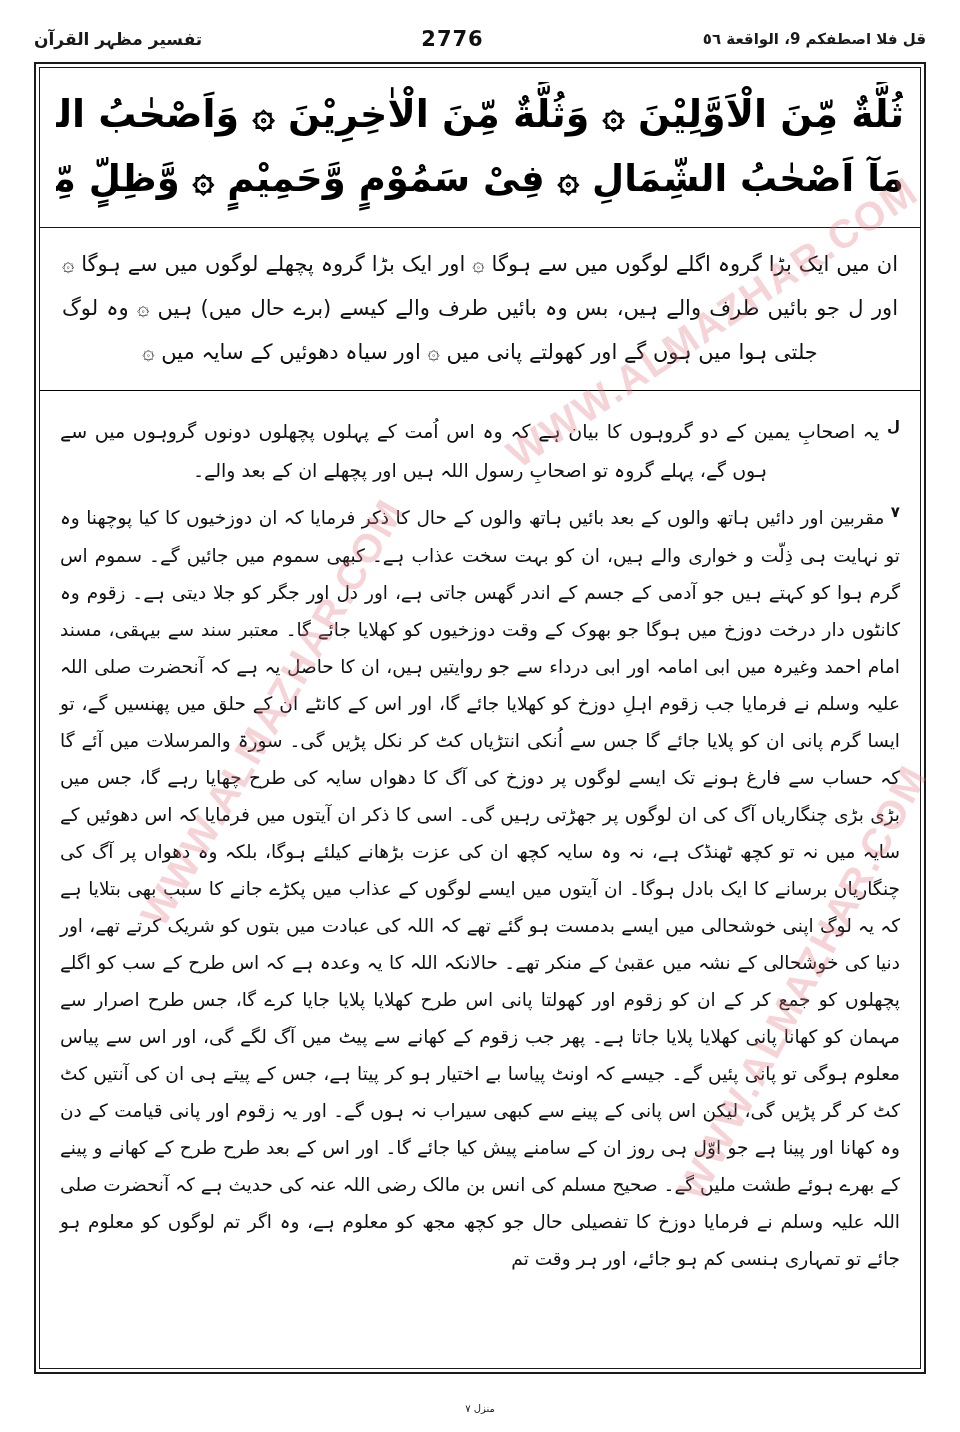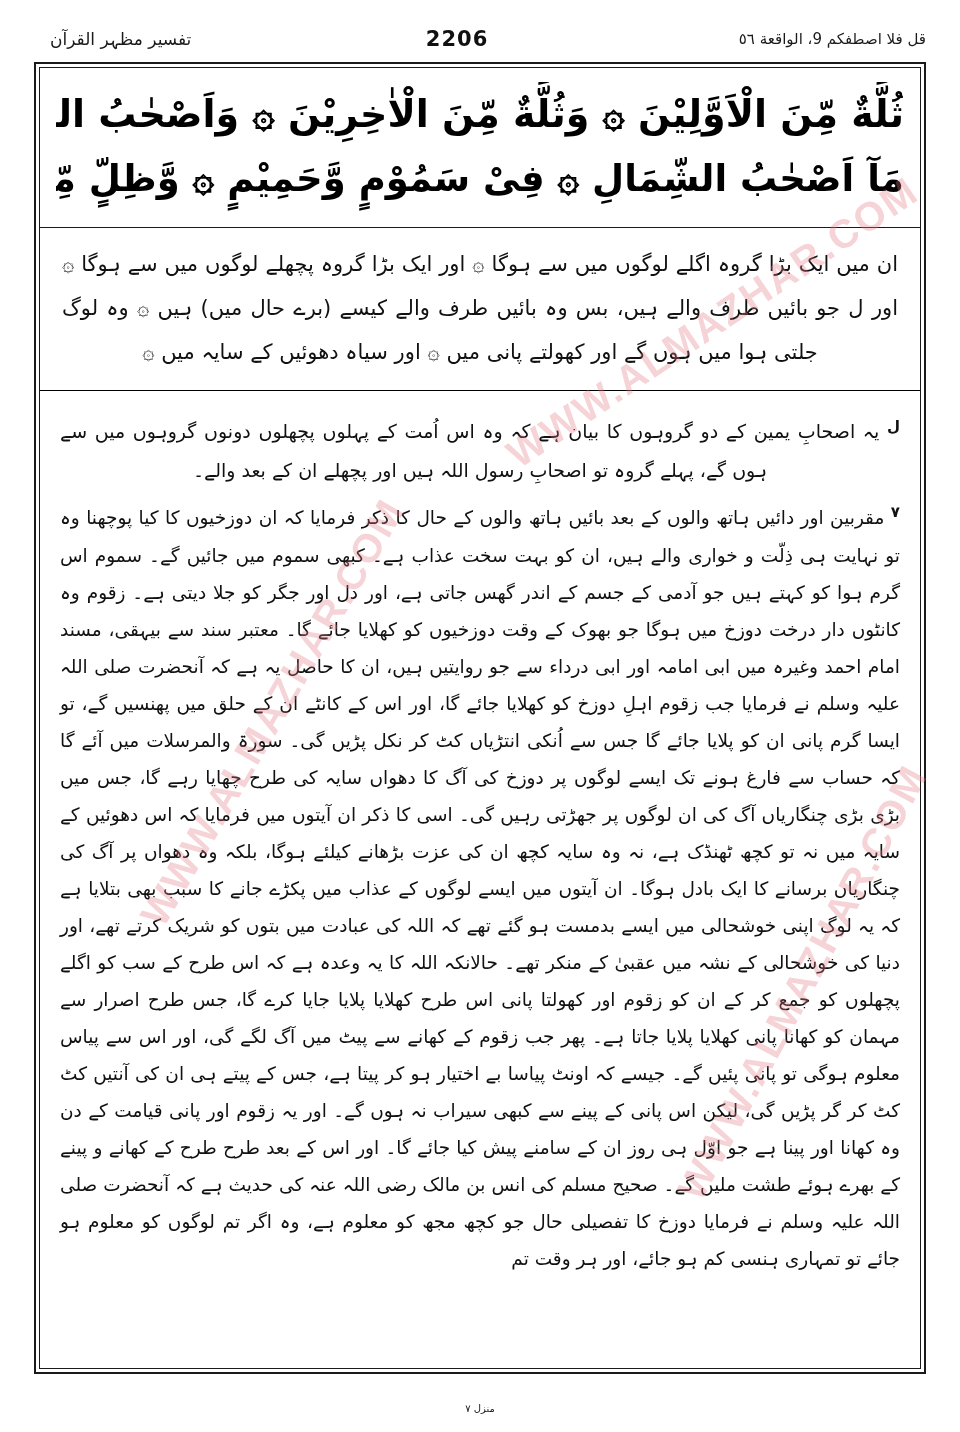--- a/index.html
+++ b/index.html
@@ -68,24 +68,23 @@
     left: 34px;
     right: 34px;
     height: 34px;
     display: flex;
     align-items: center;
     justify-content: space-between;
     direction: rtl;
   }
   .header-side {
     font-size: 15px;
-    font-weight: normal;
+    font-weight: bold;
     color: #1a1a1a;
     white-space: nowrap;
-    margin-left: 16px;
   }
   .header-left {
     font-size: 17px;
   }
   .header-center {
     font-size: 21px;
     font-weight: bold;
     letter-spacing: 1px;
   }
 
@@ -189,21 +188,21 @@
 <div class="watermark-layer">
   <div class="wm wm1">WWW.ALMAZHAR.COM</div>
   <div class="wm wm2">WWW.ALMAZHAR.COM</div>
   <div class="wm wm3">WWW.ALMAZHAR.COM</div>
 </div>
 
 <div class="page">
 
   <div class="header">
     <div class="header-side header-right">قل فلا اصطفكم 9، الواقعة ٥٦</div>
-    <div class="header-center">2206</div>
+    <div class="header-center">2776</div>
     <div class="header-side header-left">تفسیر مظہر القرآن</div>
   </div>
 
   <div class="frame">
     <div class="frame-inner">
 
       <div class="quran-block">
         <div class="quran-line l1">ثُلَّةٌ مِّنَ الْاَوَّلِيْنَ ۞ وَثُلَّةٌ مِّنَ الْاٰخِرِيْنَ ۞ وَاَصْحٰبُ الشِّمَالِ ۞</div>
         <div class="quran-line l2">مَآ اَصْحٰبُ الشِّمَالِ ۞ فِىْ سَمُوْمٍ وَّحَمِيْمٍ ۞ وَّظِلٍّ مِّنْ يَّحْمُوْمٍ ۞</div>
       </div>

